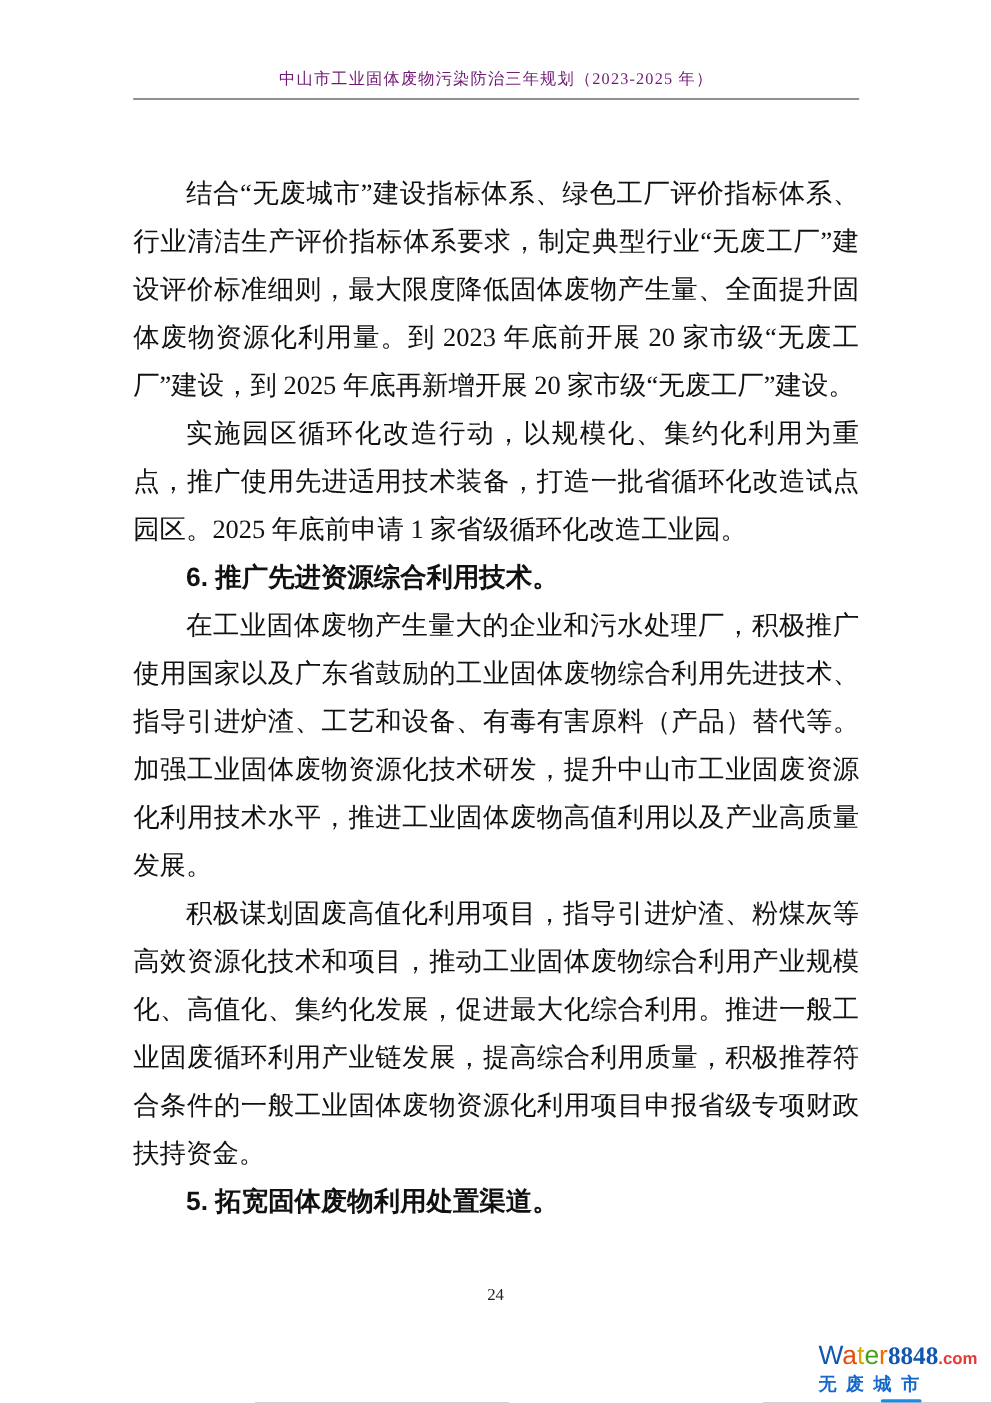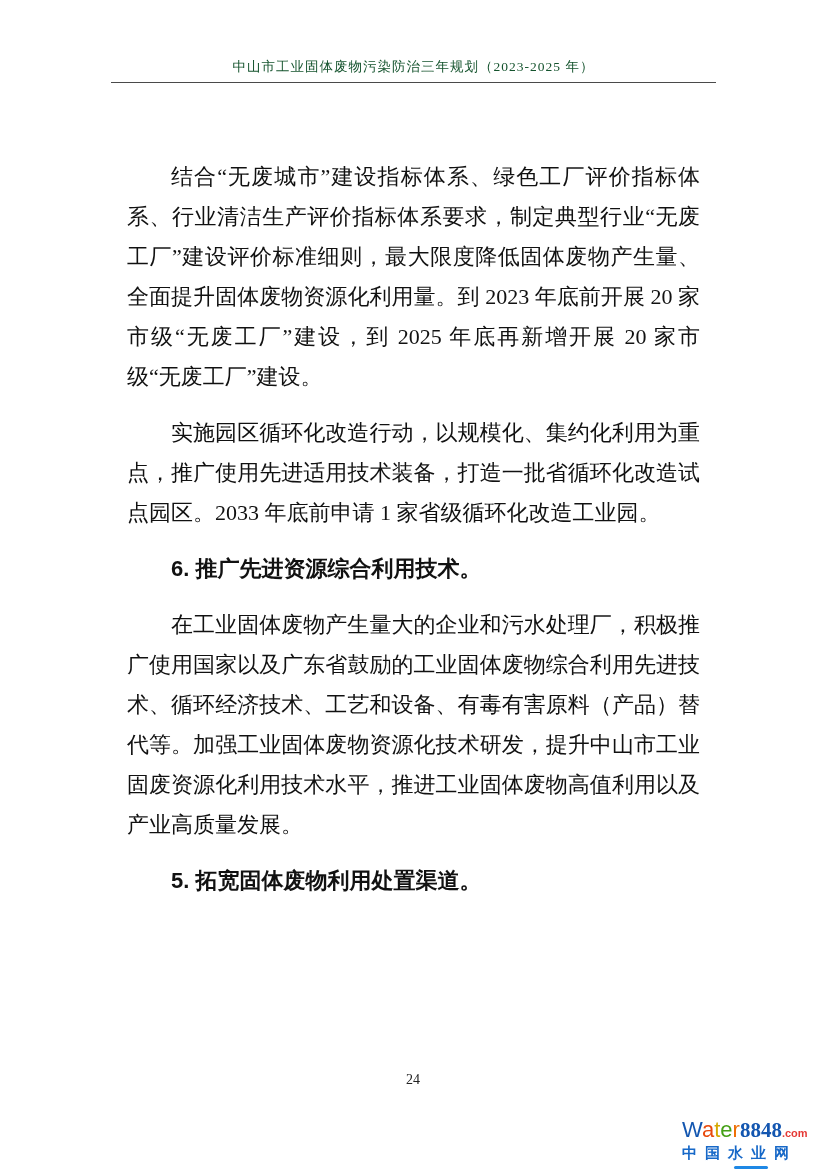--- a/index.html
+++ b/index.html
@@ -10,34 +10,34 @@
     margin:0 auto;
     overflow:hidden;
     font-family:"Liberation Serif","DejaVu Serif",serif;
   }
   
   .header{
     position:absolute;top:57px;left:111px;right:110px;
     text-align:center;
   }
   .header-title{
-    font-size:13.5px;color:#14532d;letter-spacing:1px;
+    font-size:13.5px;color:#701a75;letter-spacing:1px;
     font-family:"Liberation Serif","DejaVu Serif",serif;
   }
   .header-rule{
     position:absolute;top:82px;left:111px;right:110px;
     border-top:1.5px solid #4a4a4a;height:0;
   }
   
   .doc-body{
     position:absolute;top:141px;left:111px;right:110px;
     font-size:22px;line-height:40px;color:#111;
     text-align:justify;
   }
-  .doc-body p{margin:16px;text-indent:2em;}
+  .doc-body p{margin:0;text-indent:2em;}
   .doc-body p.heading{
     font-family:"Liberation Sans","DejaVu Sans",sans-serif;
     font-weight:bold;text-align:left;
   }
   
   .footer-pagenum{
     position:absolute;top:1072px;left:0;right:0;
     text-align:center;font-size:14px;color:#222;
   }
   
@@ -50,21 +50,21 @@
   .logo-water{
     font-family:"Liberation Sans","DejaVu Sans",sans-serif;
     font-weight:normal;font-size:22px;letter-spacing:0;
   }
   .logo-number{
     font-family:"Liberation Serif","DejaVu Serif",serif;
     font-weight:bold;font-size:21px;
   }
   .logo-tld{
     font-family:"Liberation Sans","DejaVu Sans",sans-serif;
-    font-weight:bold;font-size:11px;vertical-align:baseline;
+    font-weight:bold;font-size:14px;vertical-align:baseline;
   }
   .logo-line2{
     font-family:"Liberation Sans","DejaVu Sans",sans-serif;
     font-weight:bold;font-size:15px;letter-spacing:8px;
     margin-top:1px;white-space:nowrap;
   }
   .logo-wave{
     position:absolute;left:52px;bottom:0;
     width:34px;height:3px;border-radius:2px;
   }
@@ -74,29 +74,30 @@
 
 <div class="page">
 
   <div class="header">
     <span class="header-title">中山市工业固体废物污染防治三年规划（2023-2025 年）</span>
   </div>
   <div class="header-rule"></div>
 
   <div class="doc-body">
       <p class="">结合“无废城市”建设指标体系、绿色工厂评价指标体系、行业清洁生产评价指标体系要求，制定典型行业“无废工厂”建设评价标准细则，最大限度降低固体废物产生量、全面提升固体废物资源化利用量。到 2023 年底前开展 20 家市级“无废工厂”建设，到 2025 年底再新增开展 20 家市级“无废工厂”建设。</p>
-      <p class="">实施园区循环化改造行动，以规模化、集约化利用为重点，推广使用先进适用技术装备，打造一批省循环化改造试点园区。2033 年底前申请 1 家省级循环化改造工业园。</p>
+      <p class="">实施园区循环化改造行动，以规模化、集约化利用为重点，推广使用先进适用技术装备，打造一批省循环化改造试点园区。2025 年底前申请 1 家省级循环化改造工业园。</p>
       <p class="heading">6. 推广先进资源综合利用技术。</p>
-      <p class="">在工业固体废物产生量大的企业和污水处理厂，积极推广使用国家以及广东省鼓励的工业固体废物综合利用先进技术、循环经济技术、工艺和设备、有毒有害原料（产品）替代等。加强工业固体废物资源化技术研发，提升中山市工业固废资源化利用技术水平，推进工业固体废物高值利用以及产业高质量发展。</p>
+      <p class="">在工业固体废物产生量大的企业和污水处理厂，积极推广使用国家以及广东省鼓励的工业固体废物综合利用先进技术、指导引进炉渣、工艺和设备、有毒有害原料（产品）替代等。加强工业固体废物资源化技术研发，提升中山市工业固废资源化利用技术水平，推进工业固体废物高值利用以及产业高质量发展。</p>
+      <p class="">积极谋划固废高值化利用项目，指导引进炉渣、粉煤灰等高效资源化技术和项目，推动工业固体废物综合利用产业规模化、高值化、集约化发展，促进最大化综合利用。推进一般工业固废循环利用产业链发展，提高综合利用质量，积极推荐符合条件的一般工业固体废物资源化利用项目申报省级专项财政扶持资金。</p>
       <p class="heading">5. 拓宽固体废物利用处置渠道。</p>
     </div>
 
   <div class="footer-pagenum">24</div>
 
   <div class="logo">
     <div class="logo-line1">
       <span class="logo-water"><span style="color: rgb(19, 86, 176);">W</span><span style="color: rgb(232, 73, 12);">a</span><span style="color: rgb(212, 168, 0);">t</span><span style="color: rgb(69, 160, 22);">e</span><span style="color: rgb(239, 108, 0);">r</span></span><span class="logo-number" style="color: rgb(19, 86, 176);">8848</span><span class="logo-tld" style="color: rgb(229, 57, 53);">.com</span>
     </div>
-    <div class="logo-line2" style="color: rgb(22, 104, 200);">中国水业网</div>
+    <div class="logo-line2" style="color: rgb(22, 104, 200);">无废城市</div>
     <div class="logo-wave" style="background: rgb(30, 136, 229);"></div>
   </div>
 
 </div>
 
 </body></html>

